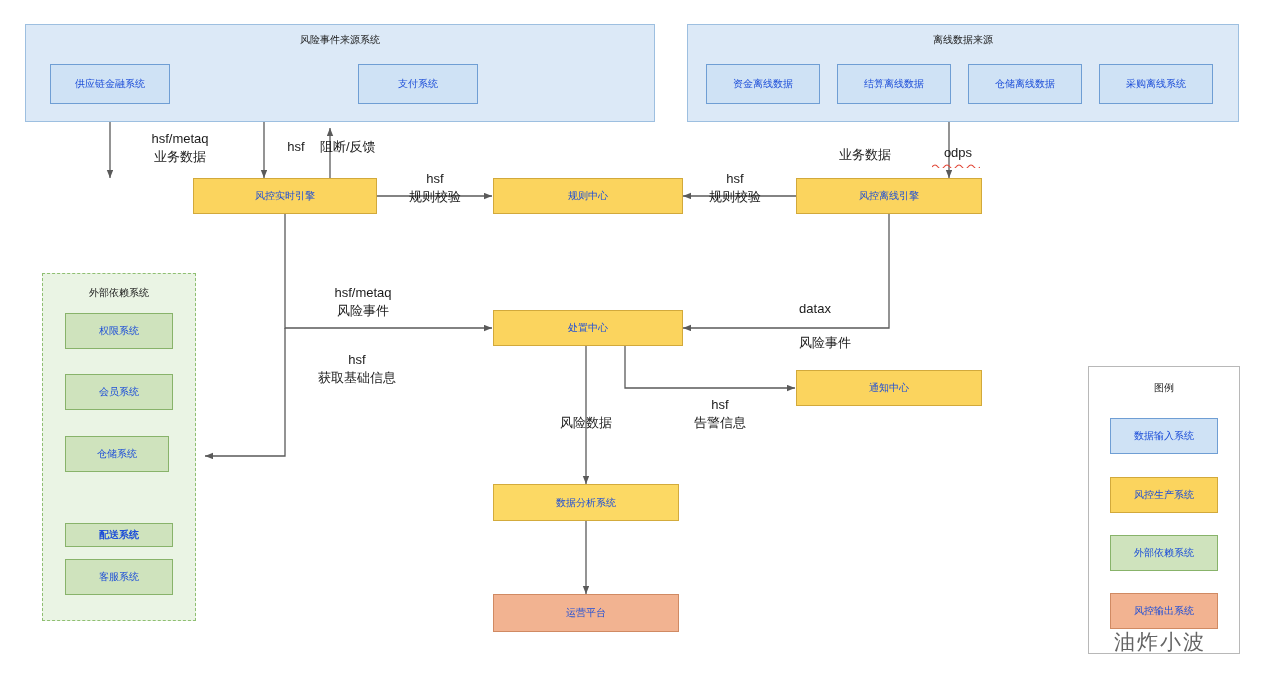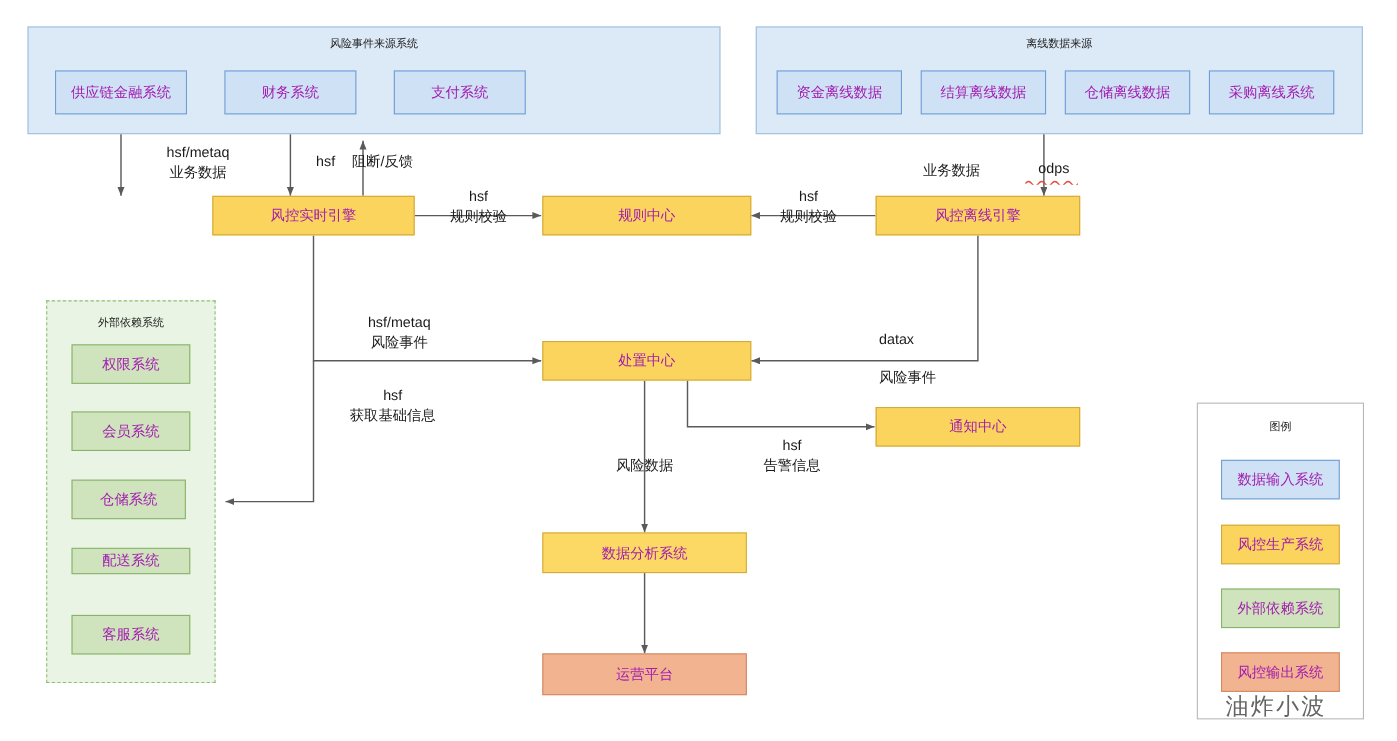--- a/index.html
+++ b/index.html
@@ -14,22 +14,22 @@
     height: 674px;
     overflow: hidden;
     background: #ffffff;
   }
   .node {
     position: absolute;
     display: flex;
     align-items: center;
     justify-content: center;
     text-align: center;
-    font-size: 13px;
-    color: #a21caf;
+    font-size: 10px;
+    color: #1d4ed8;
     line-height: 1.2;
     padding: 2px 4px;
   }
   
   .group-blue {
     background: #dce9f7;
     border: 1px solid #9dbfe0;
   }
   .group-green {
     background: #eaf4e4;
@@ -131,21 +131,20 @@
 
     <g stroke="#5a5a5a" stroke-width="1.3" fill="none" marker-end="url(#arrow)">
       <path d="M330,178 L330,128"></path>
     </g>
   </svg>
 
   <div class="group-blue" style="position:absolute;left:25px;top:24px;width:630px;height:98px;">
     <div class="group-title" style="top:8px;">风险事件来源系统</div>
   </div>
   <div class="node box-blue" style="left:50px;top:64px;width:120px;height:40px;">供应链金融系统</div>
-  <div class="node box-blue" style="left:204px;top:64px;width:120px;height:40px;">财务系统</div>
   <div class="node box-blue" style="left:358px;top:64px;width:120px;height:40px;">支付系统</div>
 
   <div class="group-blue" style="position:absolute;left:687px;top:24px;width:552px;height:98px;">
     <div class="group-title" style="top:8px;">离线数据来源</div>
   </div>
   <div class="node box-blue" style="left:706px;top:64px;width:114px;height:40px;">资金离线数据</div>
   <div class="node box-blue" style="left:837px;top:64px;width:114px;height:40px;">结算离线数据</div>
   <div class="node box-blue" style="left:968px;top:64px;width:114px;height:40px;">仓储离线数据</div>
   <div class="node box-blue" style="left:1099px;top:64px;width:114px;height:40px;">采购离线系统</div>
 
@@ -182,21 +181,21 @@
   <div class="label" style="left:670px;top:396px;width:100px;">hsf
 告警信息</div>
   <div class="label" style="left:536px;top:414px;width:100px;">风险数据</div>
 
   <div class="group-green" style="position:absolute;left:42px;top:273px;width:154px;height:348px;">
     <div class="group-title" style="top:12px;">外部依赖系统</div>
   </div>
   <div class="node box-green" style="left:65px;top:313px;width:108px;height:36px;">权限系统</div>
   <div class="node box-green" style="left:65px;top:374px;width:108px;height:36px;">会员系统</div>
   <div class="node box-green" style="left:65px;top:436px;width:104px;height:36px;">仓储系统</div>
-  <div class="node box-green" style="left:65px;top:498px;width:108px;height:24px;">配送系统</div>
+  <div class="node box-green" style="left:65px;top:523px;width:108px;height:24px;font-weight:bold;">配送系统</div>
   <div class="node box-green" style="left:65px;top:559px;width:108px;height:36px;">客服系统</div>
 
   <div class="group-white" style="position:absolute;left:1088px;top:366px;width:152px;height:288px;">
     <div class="group-title" style="top:14px;">图例</div>
   </div>
   <div class="node box-blue" style="left:1110px;top:418px;width:108px;height:36px;">数据输入系统</div>
   <div class="node box-yellow" style="left:1110px;top:477px;width:108px;height:36px;">风控生产系统</div>
   <div class="node box-green" style="left:1110px;top:535px;width:108px;height:36px;">外部依赖系统</div>
   <div class="node box-orange" style="left:1110px;top:593px;width:108px;height:36px;">风控输出系统</div>
 

